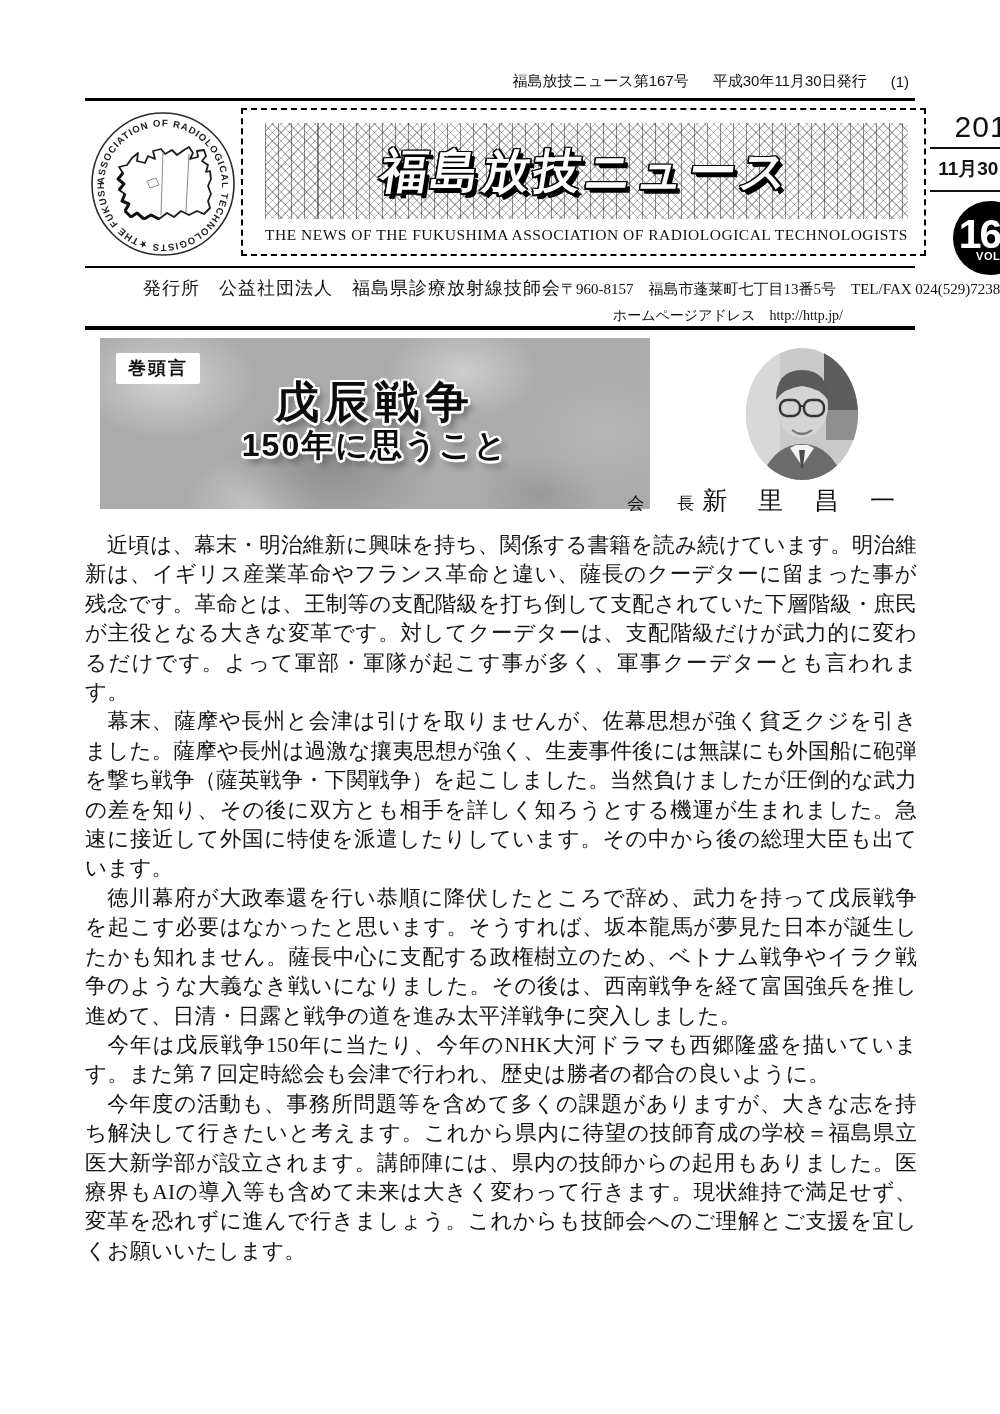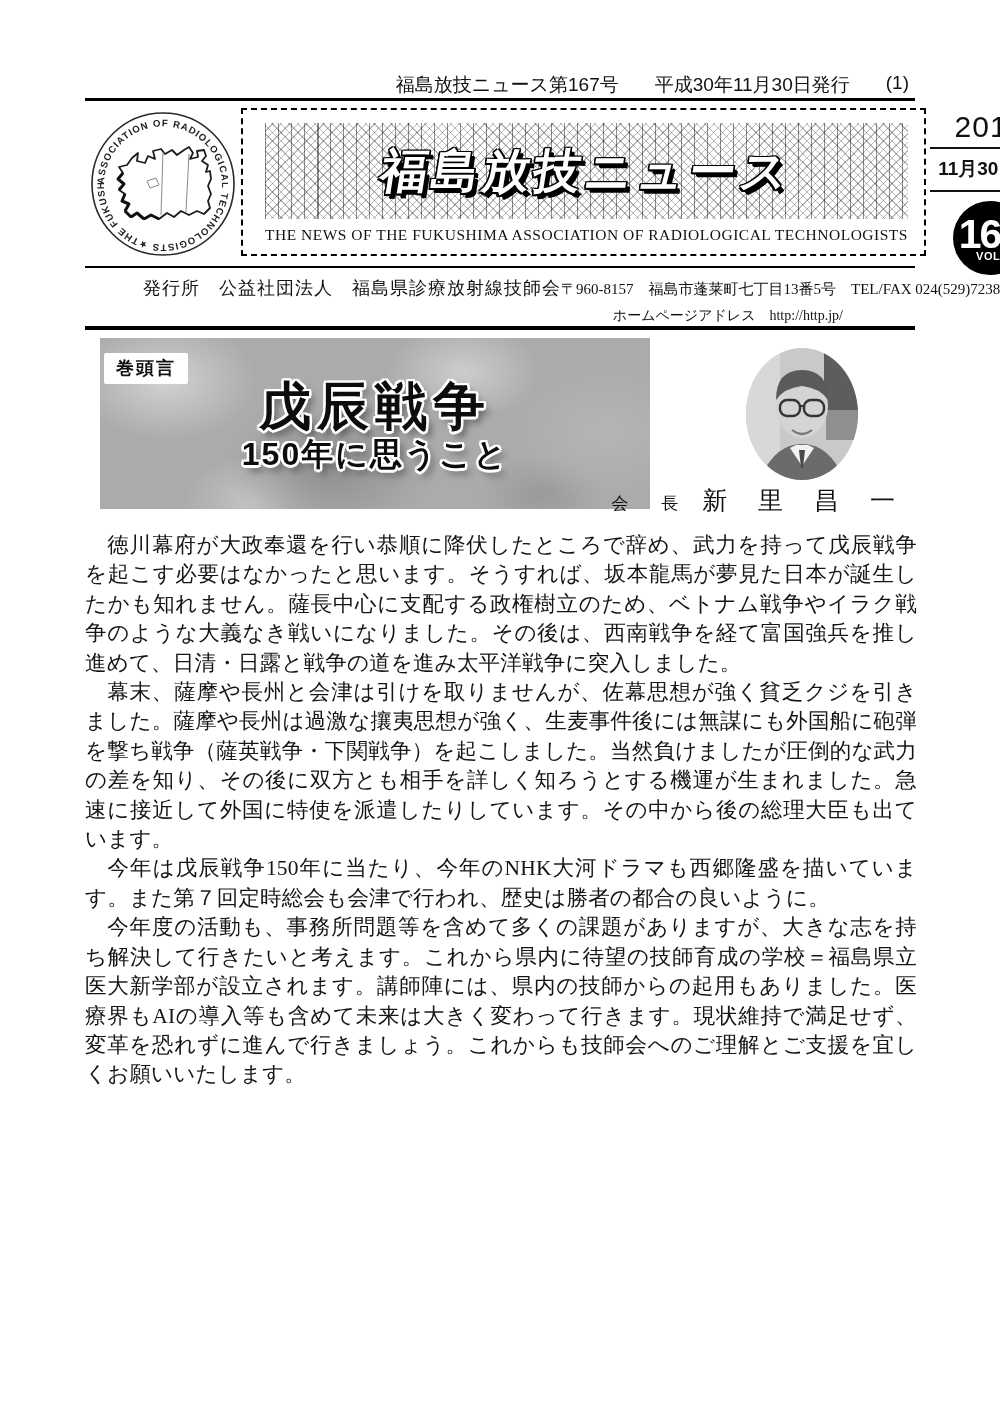--- a/index.html
+++ b/index.html
@@ -5,22 +5,22 @@
   * { margin:0; padding:0; box-sizing:border-box; }
   html,body { background:#e8e8e8; }
   .page {
     position:relative; width:1000px; height:1414px; margin:0 auto;
     background:#ffffff; color:#111; overflow:hidden;
     font-family:"Liberation Serif","DejaVu Serif",serif;
   }
 
   
   .top-header{ position:absolute; top:72px; left:85px; width:830px;
-    display:flex; justify-content:flex-end; align-items:flex-start; gap:36px;
-    font-family:"Liberation Sans","DejaVu Sans",sans-serif; font-size:19px; padding-right:6px;}
+    display:flex; justify-content:flex-end; align-items:center; gap:24px;
+    font-family:"Liberation Sans","DejaVu Sans",sans-serif; font-size:15px; padding-right:6px;}
   .rule{ position:absolute; left:85px; width:830px; background:#000; }
   .rule1{ top:98px; height:3px; }
   .rule2{ top:266px; height:2px; }
   .rule3{ top:326px; height:4px; }
 
   
   .masthead{ position:absolute; top:108px; left:88px; width:824px; height:152px; display:flex; }
   .logo-wrap{ width:150px; height:152px; flex:none; }
   .mast-box{ flex:1; margin-left:3px; border:2.5px dashed #000; padding:13px 16px 4px 22px; height:148px; }
   .mast-pattern{
@@ -66,34 +66,34 @@
     background:
       radial-gradient(ellipse 130px 85px at 12% 25%, #d2d2d2 0%, rgba(210,210,210,0) 70%),
       radial-gradient(ellipse 150px 95px at 42% 75%, #8f8f8f 0%, rgba(140,140,140,0) 70%),
       radial-gradient(ellipse 110px 70px at 66% 20%, #cdcdcd 0%, rgba(205,205,205,0) 70%),
       radial-gradient(ellipse 140px 95px at 92% 55%, #b5b5b5 0%, rgba(180,180,180,0) 72%),
       radial-gradient(ellipse 100px 65px at 28% 95%, #c4c4c4 0%, rgba(196,196,196,0) 70%),
       radial-gradient(ellipse 90px 60px at 80% 92%, #9a9a9a 0%, rgba(150,150,150,0) 70%),
       #ababab;
   }
   .kantogen{
-    position:absolute; top:15px; left:4px; background:#fff; color:#111;
+    position:absolute; top:15px; left:16px; background:#fff; color:#111;
     font-family:"Liberation Sans","DejaVu Sans",sans-serif; font-weight:700;
     font-size:18px; letter-spacing:2px; padding:3px 12px 4px; border-radius:2px;text-align:center;
   }
   .banner-titles{ position:absolute; top:40px; left:0; width:100%; text-align:center;
     font-family:"Liberation Sans","DejaVu Sans",sans-serif; font-weight:900; color:#0c0c0c; }
-  .banner-t1{ font-size:52px; letter-spacing:6px; line-height:1.1;
+  .banner-t1{ font-size:44px; letter-spacing:6px; line-height:1.1;
     text-shadow:-2px -2px 0 #fff,2px -2px 0 #fff,-2px 2px 0 #fff,2px 2px 0 #fff,0 -2.5px 0 #fff,0 2.5px 0 #fff,-2.5px 0 0 #fff,2.5px 0 0 #fff,5px 6px 7px rgba(0,0,0,.45); }
   .banner-t2{ font-size:32px; letter-spacing:2px; line-height:1.1; margin-top:2px;
     text-shadow:-2px -2px 0 #fff,2px -2px 0 #fff,-2px 2px 0 #fff,2px 2px 0 #fff,0 -2.5px 0 #fff,0 2.5px 0 #fff,-2.5px 0 0 #fff,2.5px 0 0 #fff,5px 6px 7px rgba(0,0,0,.45); }
 
   .portrait{ position:absolute; left:646px; top:10px; width:112px; height:132px;
     border-radius:50%; overflow:hidden; }
-  .author-line{ position:absolute; right:8px; top:146px; display:flex; align-items:baseline; gap:16px;
+  .author-line{ position:absolute; right:8px; top:146px; display:flex; align-items:baseline; 
     font-family:"Liberation Sans","DejaVu Sans",sans-serif; white-space:nowrap; }
   .author-title{ font-size:17px; letter-spacing:8px; }
   .author-name{ font-size:25px; font-weight:400; letter-spacing:12px; }
 
   
   .article{ position:absolute; top:531px; left:85px; width:832px; }
   .article p{
     font-size:21.5px; line-height:29.4px; text-align:justify; color:#151515;
     letter-spacing:.2px;
   }
@@ -184,19 +184,20 @@
       </svg>
     </div>
 
     <div class="author-line">
       <span class="author-title">会　長</span>
       <span class="author-name">新 里 昌 一</span>
     </div>
   </div>
 
   <div class="article">
+    <p>　近頃は、幕末・明治維新に興味を持ち、関係する書籍を読み続けています。明治維新は、イギリス産業革命やフランス革命と違い、薩長のクーデターに留まった事が残念です。革命とは、王制等の支配階級を打ち倒して支配されていた下層階級・庶民が主役となる大きな変革です。対してクーデターは、支配階級だけが武力的に変わるだけです。よって軍部・軍隊が起こす事が多く、軍事クーデターとも言われます。</p>
+    <p>　幕末、薩摩や長州と会津は引けを取りませんが、佐幕思想が強く貧乏クジを引きました。薩摩や長州は過激な攘夷思想が強く、生麦事件後には無謀にも外国船に砲弾を撃ち戦争（薩英戦争・下関戦争）を起こしました。当然負けましたが圧倒的な武力の差を知り、その後に双方とも相手を詳しく知ろうとする機運が生まれました。急速に接近して外国に特使を派遣したりしています。その中から後の総理大臣も出ています。</p>
     <p>　徳川幕府が大政奉還を行い恭順に降伏したところで辞め、武力を持って戊辰戦争を起こす必要はなかったと思います。そうすれば、坂本龍馬が夢見た日本が誕生したかも知れません。薩長中心に支配する政権樹立のため、ベトナム戦争やイラク戦争のような大義なき戦いになりました。その後は、西南戦争を経て富国強兵を推し進めて、日清・日露と戦争の道を進み太平洋戦争に突入しました。</p>
-    <p>　幕末、薩摩や長州と会津は引けを取りませんが、佐幕思想が強く貧乏クジを引きました。薩摩や長州は過激な攘夷思想が強く、生麦事件後には無謀にも外国船に砲弾を撃ち戦争（薩英戦争・下関戦争）を起こしました。当然負けましたが圧倒的な武力の差を知り、その後に双方とも相手を詳しく知ろうとする機運が生まれました。急速に接近して外国に特使を派遣したりしています。その中から後の総理大臣も出ています。</p>
     <p>　今年は戊辰戦争150年に当たり、今年のNHK大河ドラマも西郷隆盛を描いています。また第７回定時総会も会津で行われ、歴史は勝者の都合の良いように。</p>
     <p>　今年度の活動も、事務所問題等を含めて多くの課題がありますが、大きな志を持ち解決して行きたいと考えます。これから県内に待望の技師育成の学校＝福島県立医大新学部が設立されます。講師陣には、県内の技師からの起用もありました。医療界もAIの導入等も含めて未来は大きく変わって行きます。現状維持で満足せず、変革を恐れずに進んで行きましょう。これからも技師会へのご理解とご支援を宜しくお願いいたします。</p>
   </div>
 
 </div>
 
 </body></html>

